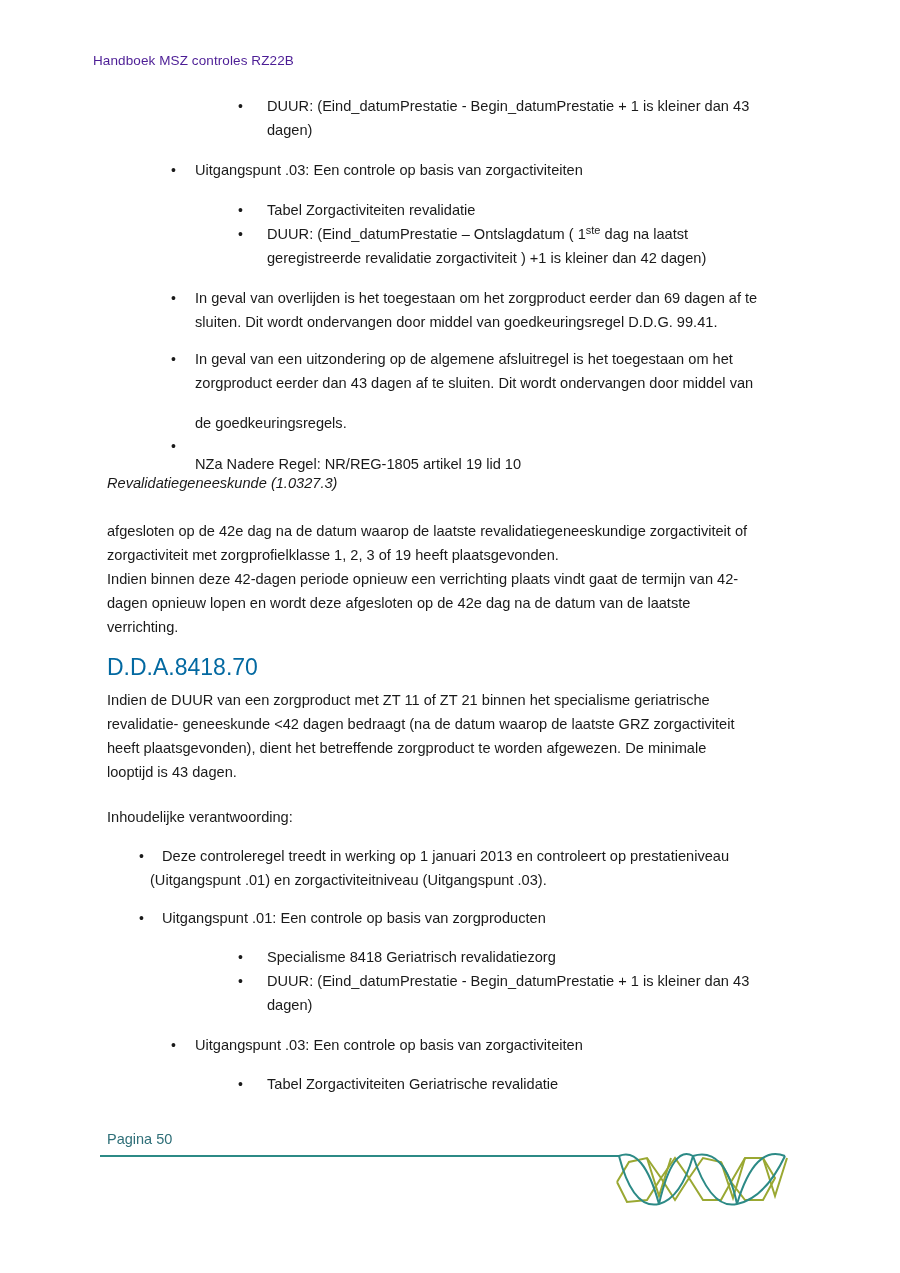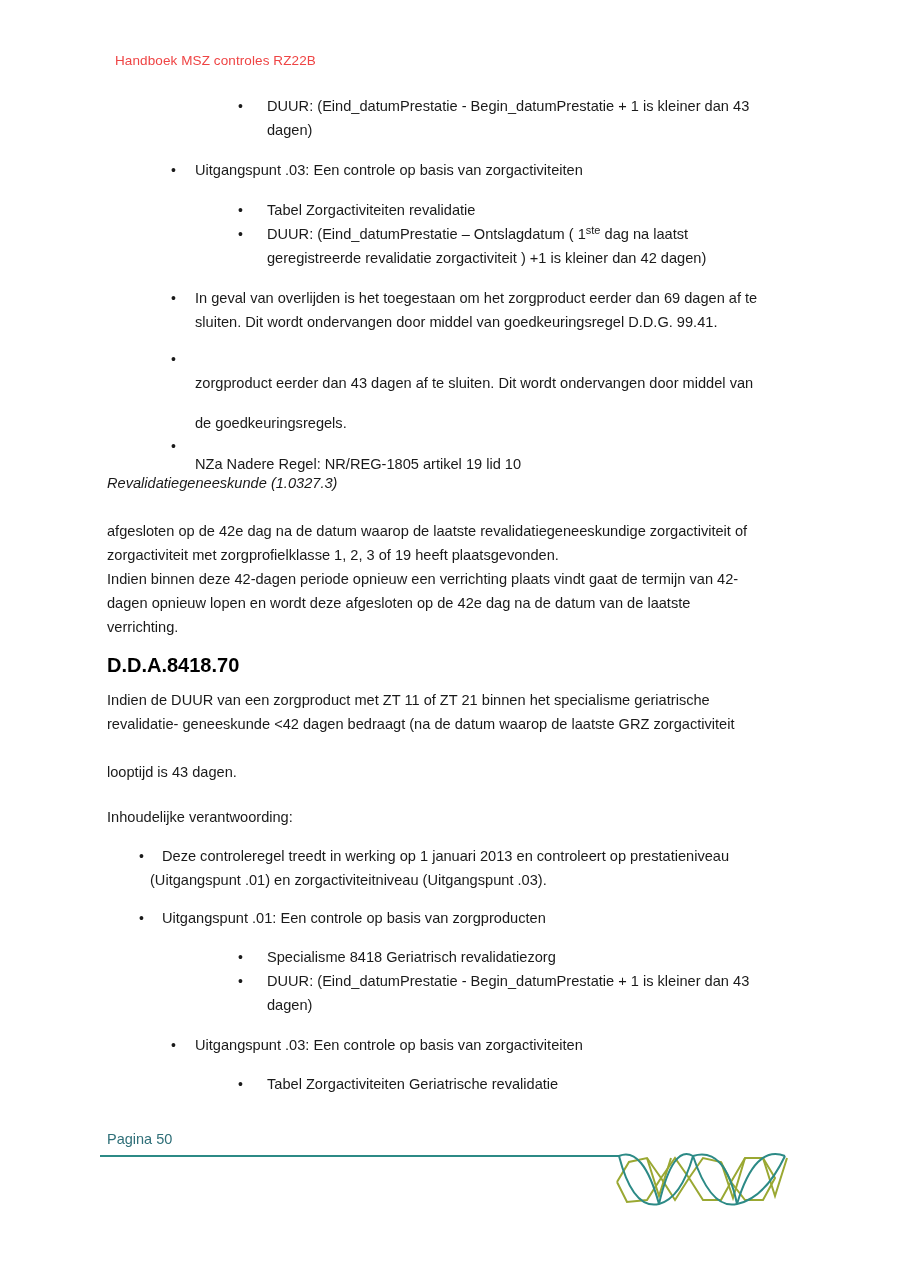--- a/index.html
+++ b/index.html
@@ -1,22 +1,22 @@
 <!DOCTYPE html>
 <html><head>
 <meta charset="utf-8">
 <style>
   html, body { margin: 0; padding: 0; background: #ffffff; }
   body { width: 900px; height: 1273px; position: relative; overflow: hidden;
          font-family: "Liberation Sans", sans-serif; color: #1a1a1a; }
   .page { position: absolute; left: 0; top: 0; width: 900px; height: 1273px; }
-  .header { position: absolute; left: 115px; top: 53px; font-size: 13.5px; color: #ef4444; letter-spacing: 0.1px; }
+  .header { position: absolute; left: 93px; top: 53px; font-size: 13.5px; color: #4c1d95; letter-spacing: 0.1px; }
   .abs { position: absolute; font-size: 14.6px; line-height: 24px; white-space: nowrap; }
   .bullet { position: absolute; font-size: 14px; line-height: 24px; }
-  .heading { position: absolute; left: 107px; top: 654px; font-size: 20px; font-weight: bold; color: #000000; }
+  .heading { position: absolute; left: 107px; top: 654px; font-size: 23px; font-weight: normal; color: #0369a1; }
   .italic { font-style: italic; text-align: center; }
   sup { font-size: 11px; line-height: 0; vertical-align: 5px; }
   .footer-text { position: absolute; left: 107px; top: 1131px; font-size: 14.5px; color: #2f6f78; }
   .footer-line { position: absolute; left: 100px; top: 1155px; width: 520px; height: 2px; background: #2c8a86; }
   .footer-ornament { position: absolute; left: 615px; top: 1150px; width: 180px; height: 60px; }
 </style>
 </head>
 <body>
 
 <div class="page">
@@ -35,36 +35,38 @@
 
   <span class="bullet" style="left:238px;top:222px">•</span>
   <div class="abs" style="left:267px;top:222px"><span>DUUR: (Eind_datumPrestatie – Ontslagdatum ( 1</span><sup>ste</sup><span> dag na laatst</span></div>
   <div class="abs" style="left:267px;top:246px">geregistreerde revalidatie zorgactiviteit ) +1 is kleiner dan 42 dagen)</div>
 
   <span class="bullet" style="left:171px;top:286px">•</span>
   <div class="abs" style="left:195px;top:286px">In geval van overlijden is het toegestaan om het zorgproduct eerder dan 69 dagen af te</div>
   <div class="abs" style="left:195px;top:310px">sluiten. Dit wordt ondervangen door middel van goedkeuringsregel D.D.G. 99.41.</div>
 
   <span class="bullet" style="left:171px;top:347px">•</span>
+  <div class="abs" style="left:195px;top:347px">In geval van een uitzondering op de algemene afsluitregel is het toegestaan om het</div>
   <div class="abs" style="left:195px;top:371px">zorgproduct eerder dan 43 dagen af te sluiten. Dit wordt ondervangen door middel van</div>
   <div class="abs" style="left:195px;top:411px">de goedkeuringsregels.</div>
 
   <span class="bullet" style="left:171px;top:434px">•</span>
   <div class="abs" style="left:195px;top:452px">NZa Nadere Regel: NR/REG-1805 artikel 19 lid 10</div>
 
   <div class="abs italic" style="left:107px;top:471px">Revalidatiegeneeskunde (1.0327.3)</div>
   <div class="abs" style="left:107px;top:519px">afgesloten op de 42e dag na de datum waarop de laatste revalidatiegeneeskundige zorgactiviteit of</div>
   <div class="abs" style="left:107px;top:543px">zorgactiviteit met zorgprofielklasse 1, 2, 3 of 19 heeft plaatsgevonden.</div>
   <div class="abs" style="left:107px;top:567px">Indien binnen deze 42-dagen periode opnieuw een verrichting plaats vindt gaat de termijn van 42-</div>
   <div class="abs" style="left:107px;top:591px">dagen opnieuw lopen en wordt deze afgesloten op de 42e dag na de datum van de laatste</div>
   <div class="abs" style="left:107px;top:615px">verrichting.</div>
 
   <div class="heading">D.D.A.8418.70</div>
   <div class="abs" style="left:107px;top:688px">Indien de DUUR van een zorgproduct met ZT 11 of ZT 21 binnen het specialisme geriatrische</div>
   <div class="abs" style="left:107px;top:712px">revalidatie- geneeskunde &lt;42 dagen bedraagt (na de datum waarop de laatste GRZ zorgactiviteit</div>
+  <div class="abs" style="left:107px;top:736px">heeft plaatsgevonden), dient het betreffende zorgproduct te worden afgewezen. De minimale</div>
   <div class="abs" style="left:107px;top:760px">looptijd is 43 dagen.</div>
 
   <div class="abs" style="left:107px;top:805px">Inhoudelijke verantwoording:</div>
 
   <span class="bullet" style="left:139px;top:844px">•</span>
   <div class="abs" style="left:162px;top:844px">Deze controleregel treedt in werking op 1 januari 2013 en controleert op prestatieniveau</div>
   <div class="abs" style="left:150px;top:868px">(Uitgangspunt .01) en zorgactiviteitniveau (Uitgangspunt .03).</div>
 
   <span class="bullet" style="left:139px;top:906px">•</span>
   <div class="abs" style="left:162px;top:906px">Uitgangspunt .01: Een controle op basis van zorgproducten</div>

